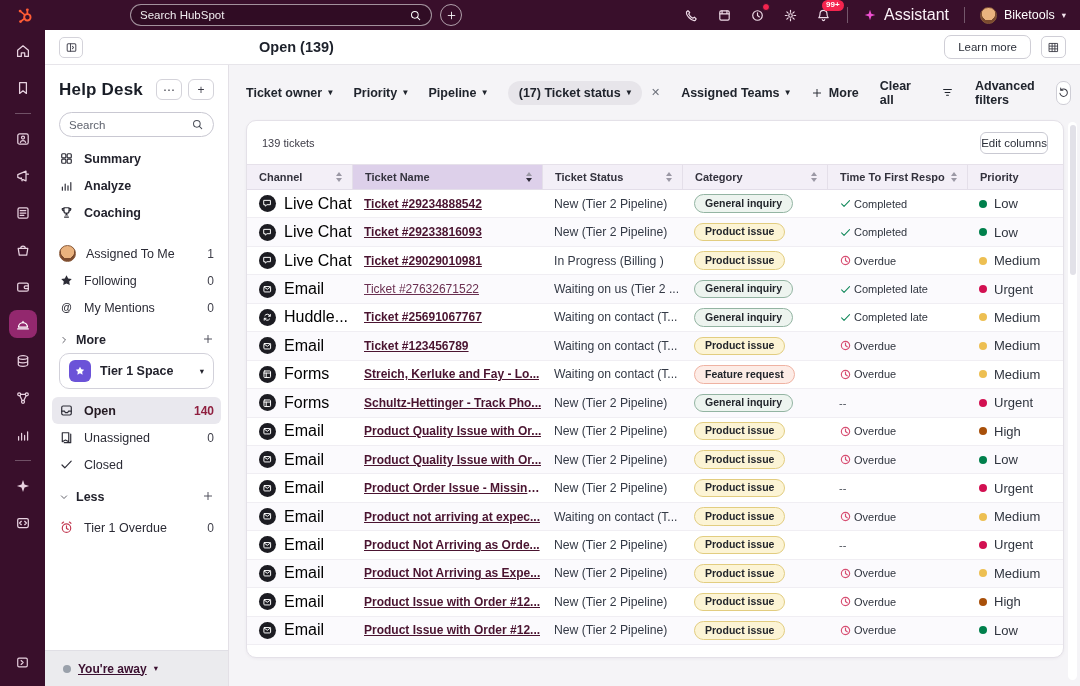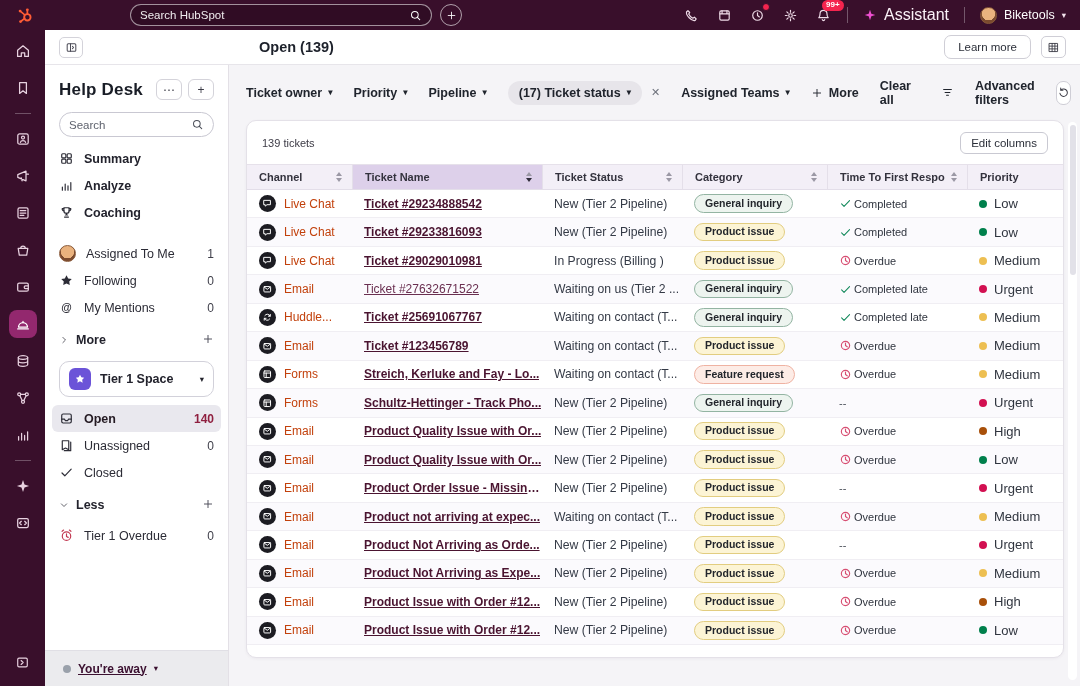--- a/index.html
+++ b/index.html
@@ -71,21 +71,21 @@
   .snav.active{background:#e9e8ee}
   .snav.active .slabel{font-weight:bold;color:#241a22}
   .snav.active .scount{font-weight:bold;color:#8f1f3f}
   .snav .ic{width:15px;height:15px}
   .snav .ic.red{color:#c23a52}
   .sb-toggle{display:flex;align-items:center;gap:7px;height:27px;margin-top:5px;cursor:pointer;color:#3a3a44}
   .sb-toggle .ic{width:10px;height:10px}
   .sb-toggle .tlabel{font-size:12.5px;font-weight:bold;color:#23232d}
   .sb-toggle .plus{margin-left:auto;color:#4a4a55}
   .sb-toggle .plus .ic{width:12px;height:12px}
-  .space-sel{margin-top:8px;height:36px;border:1px solid #d2d1da;border-radius:10px;display:flex;align-items:center;gap:9px;padding:0 9px;background:#fff;cursor:pointer}
+  .space-sel{height:36px;border:1px solid #d2d1da;border-radius:10px;display:flex;align-items:center;gap:9px;padding:0 9px;background:#fff;cursor:pointer}
   .space-ic{width:22px;height:22px;border-radius:6px;background:#6b53d8;color:#fff;display:grid;place-items:center;flex:none}
   .space-ic .ic{width:12px;height:12px}
   .space-sel .sp-label{font-size:12.5px;font-weight:bold;color:#23232d}
   .space-sel .caret{margin-left:auto;color:#23232d}
   .presence{position:absolute;left:45px;bottom:0;width:184px;height:36px;background:#ebebee;border-right:1px solid #e3e0e6;border-top:1px solid #e0dfe5;display:flex;align-items:center;gap:7px;padding-left:18px;z-index:2}
   .presence .pdot{width:8px;height:8px;border-radius:50%;background:#9aa1ab}
   .presence .plabel{font-size:12px;font-weight:bold;color:#3b1030;text-decoration:underline;cursor:pointer}
   .presence .caret{color:#3b1030}
 
   
@@ -100,39 +100,39 @@
   .fdiv{width:1px;height:18px;background:#d8d7de;margin:0 -6px}
   .fadv{display:flex;align-items:center;gap:21px;font-size:12.5px;font-weight:bold;color:#20242d;cursor:pointer}
   .fadv .ic{width:13px;height:13px}
   .fundo{margin-left:auto;width:27px;height:24px;border:1px solid #cfced6;border-radius:7px;background:#fff;color:#3c3c46;display:grid;place-items:center}
   .fundo .ic{width:13px;height:13px}
 
   
   .card{position:absolute;left:16px;right:16px;top:55px;bottom:28px;background:#fff;border:1px solid #e4e1e8;border-radius:10px;box-shadow:0 1px 3px rgba(80,60,100,.06);overflow:hidden;display:flex;flex-direction:column}
   .card-top{height:43px;display:flex;align-items:center;padding:0 15px}
   .tcount{font-size:11px;color:#3d3b46}
-  .editcols{margin-left:auto;border:1px solid #c9c9d2;border-radius:6px;background:#fff;font-size:11.5px;color:#2b2f39;padding:4px 10px}
+  .editcols{margin-left:auto;border:1px solid #c9c9d2;border-radius:6px;background:#fff;font-size:11.5px;color:#2b2f39;padding:4px 0}
   .thead{display:flex;background:#f3eff7;border-top:1px solid #e6e1ea;border-bottom:1px solid #e3dee9;height:26px}
   .th{display:flex;align-items:center;justify-content:space-between;padding:0 10px 0 12px;font-size:11px;font-weight:bold;color:#33323d;cursor:pointer}
   .th+.th{border-left:1px solid #e4dfe9}
   .th span{white-space:nowrap;overflow:hidden}
   .th.hl{background:#ddd0ea}
   .sort{display:flex;flex-direction:column;gap:2px;flex:none;margin-left:6px}
   .sort .up{width:0;height:0;border-left:3.5px solid transparent;border-right:3.5px solid transparent;border-bottom:4px solid #9b98a5}
   .sort .down{width:0;height:0;border-left:3.5px solid transparent;border-right:3.5px solid transparent;border-top:4px solid #9b98a5}
   .th.sorted .sort .down{border-top-color:#2e2b38}
   .tbody{flex:1;overflow:hidden}
   .trow{display:flex;align-items:center;height:28.45px;border-bottom:1px solid #f0eef3;background:#fff}
   .trow:nth-child(even){background:#fbfafd}
   .td{padding-left:12px;display:flex;align-items:center;overflow:hidden;white-space:nowrap}
   .c0{width:105px}.c1{width:190px}.c2{width:140px}.c3{width:145px}.c4{width:140px}.c5{flex:1}
   .chan{gap:8px}
   .chan-ic{width:17px;height:17px;border-radius:50%;background:#1c1c22;color:#fff;display:grid;place-items:center;flex:none}
   .chan-ic .ic{width:10.5px;height:10.5px;stroke-width:1.5}
-  .chan-label{font-size:12px;color:#c2410c}
+  .chan-label{font-size:16px;color:#000000}
   .tname{font-size:12px;font-weight:bold;color:#4a1430;text-decoration:underline;cursor:pointer;overflow:hidden;text-overflow:ellipsis}
   .tname.visited{font-weight:normal;color:#6a2f50}
   .tstatus{font-size:12.2px;color:#343a46}
   .pill{font-size:10.5px;font-weight:bold;color:#23262c;border:1.5px solid;border-radius:11px;padding:2.5px 10px;line-height:1.1;white-space:nowrap}
   .pill.inquiry{background:#edf4ef;border-color:#93b4a2}
   .pill.product{background:#fcf4d5;border-color:#e2cd80}
   .pill.feature{background:#fdece6;border-color:#efb2a2}
   .resp{gap:2px;font-size:11px;color:#30353f}
   .resp .respic{width:13px;height:13px}
   .resp.done .respic{color:#0c8657}

